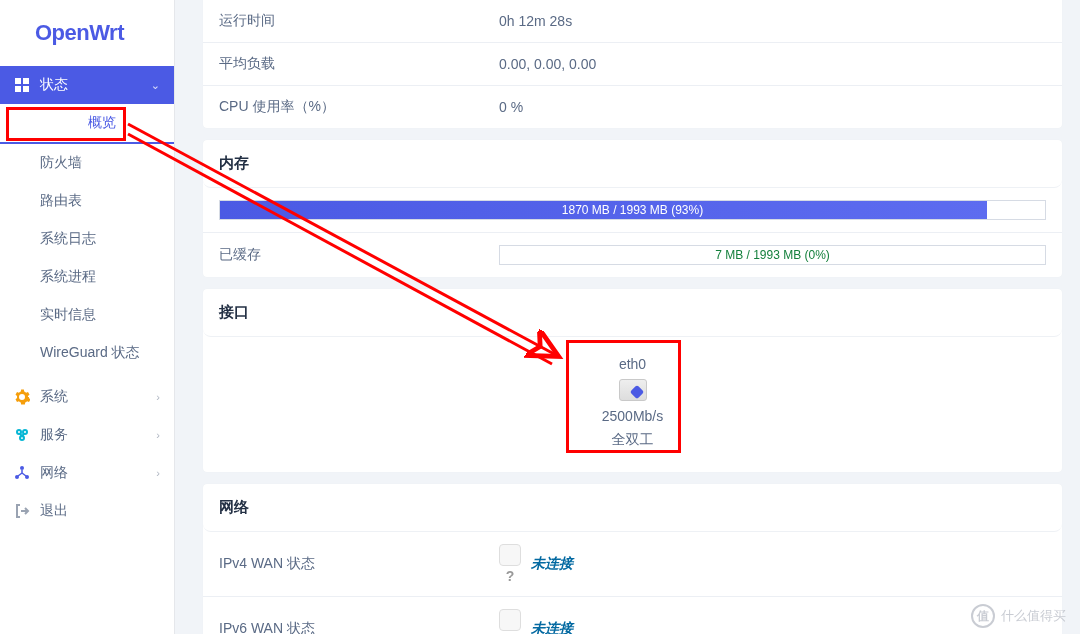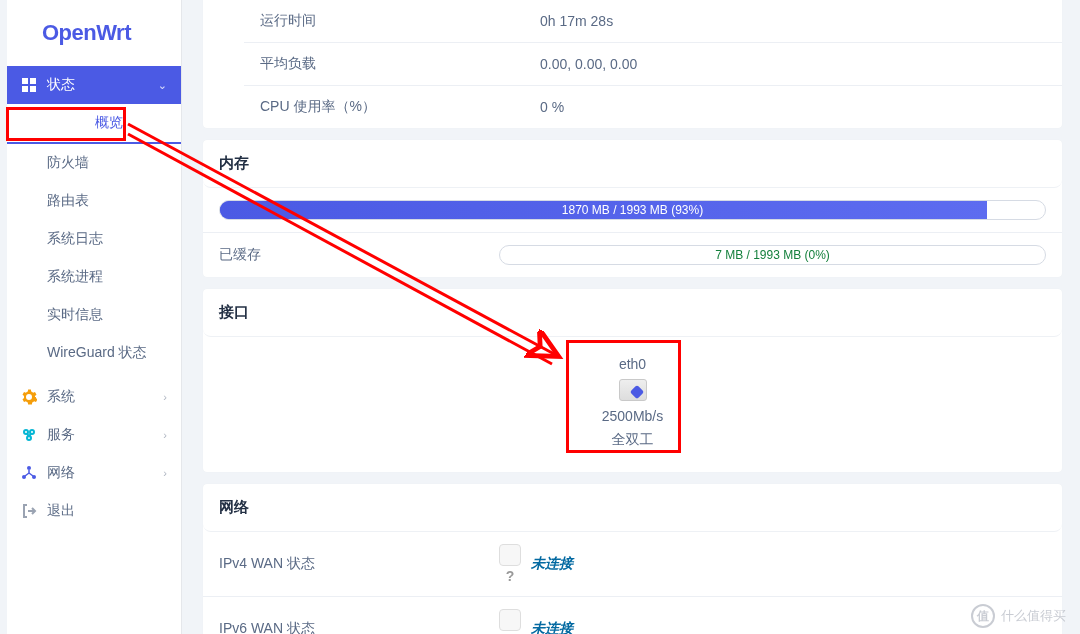--- a/index.html
+++ b/index.html
@@ -8,21 +8,21 @@
       background: #f1f4f8;
       color: #5a6a85;
       font-size: 14px;
       width: 1080px;
       height: 634px;
       overflow: hidden;
       position: relative;
     }
     .sidebar {
       position: absolute;
-      left: 7px; top: 0;
+      left: 0; top: 0;
       width: 175px;
       height: 634px;
       background: #fff;
       border-right: 1px solid #e5e7eb;
     }
     .logo {
       padding: 20px 0 20px 35px;
       font-size: 22px;
       font-weight: 800;
       color: #4b5ae4;
@@ -83,21 +83,21 @@
     }
     .row:last-child { border-bottom: none; align-items: center; }
     .row-label { width: 280px; color: #5a6a85; }
     .row-value { flex: 1; color: #5a6a85; display: flex; align-items: center; }
     .progress-wrap { flex: 1; display: flex; align-items: center; }
     .progress-bar {
       flex: 1;
       height: 20px;
       background: #fff;
       border: 1px solid #d6dbe4;
-      border-radius: 10px;
+      border-radius: 0;
       position: relative;
       overflow: hidden;
     }
     .progress-fill {
       position: absolute; left: 0; top: 0; bottom: 0;
       background: linear-gradient(90deg, #4b5ae4, #5d6cf0);
       background-color: #4b5ae4;
     }
     .progress-text {
       position: absolute; left: 0; right: 0; top: 0; bottom: 0;
@@ -225,24 +225,24 @@
       <svg viewBox="0 0 16 16" width="16" height="16" fill="none" stroke="currentColor" stroke-width="2">
           <path d="M6 2H3v12h3M7 8h7M11 5l3 3-3 3"></path>
         </svg>
     </span>
     <span>退出</span>
   </div>
 </div>
 
 <div class="main">
 
-  <div class="card" style="margin-top:0;border-top-left-radius:0;border-top-right-radius:0;padding-left:41px;">
+  <div class="card" style="margin-top:0;border-top-left-radius:0;border-top-right-radius:0;">
     <div class="row">
       <div class="row-label">运行时间</div>
-      <div class="row-value">0h 17m 28s</div>
+      <div class="row-value">0h 12m 28s</div>
     </div>
     <div class="row">
       <div class="row-label">平均负载</div>
       <div class="row-value">0.00, 0.00, 0.00</div>
     </div>
     <div class="row">
       <div class="row-label">CPU 使用率（%）</div>
       <div class="row-value">0 %</div>
     </div>
   </div>

